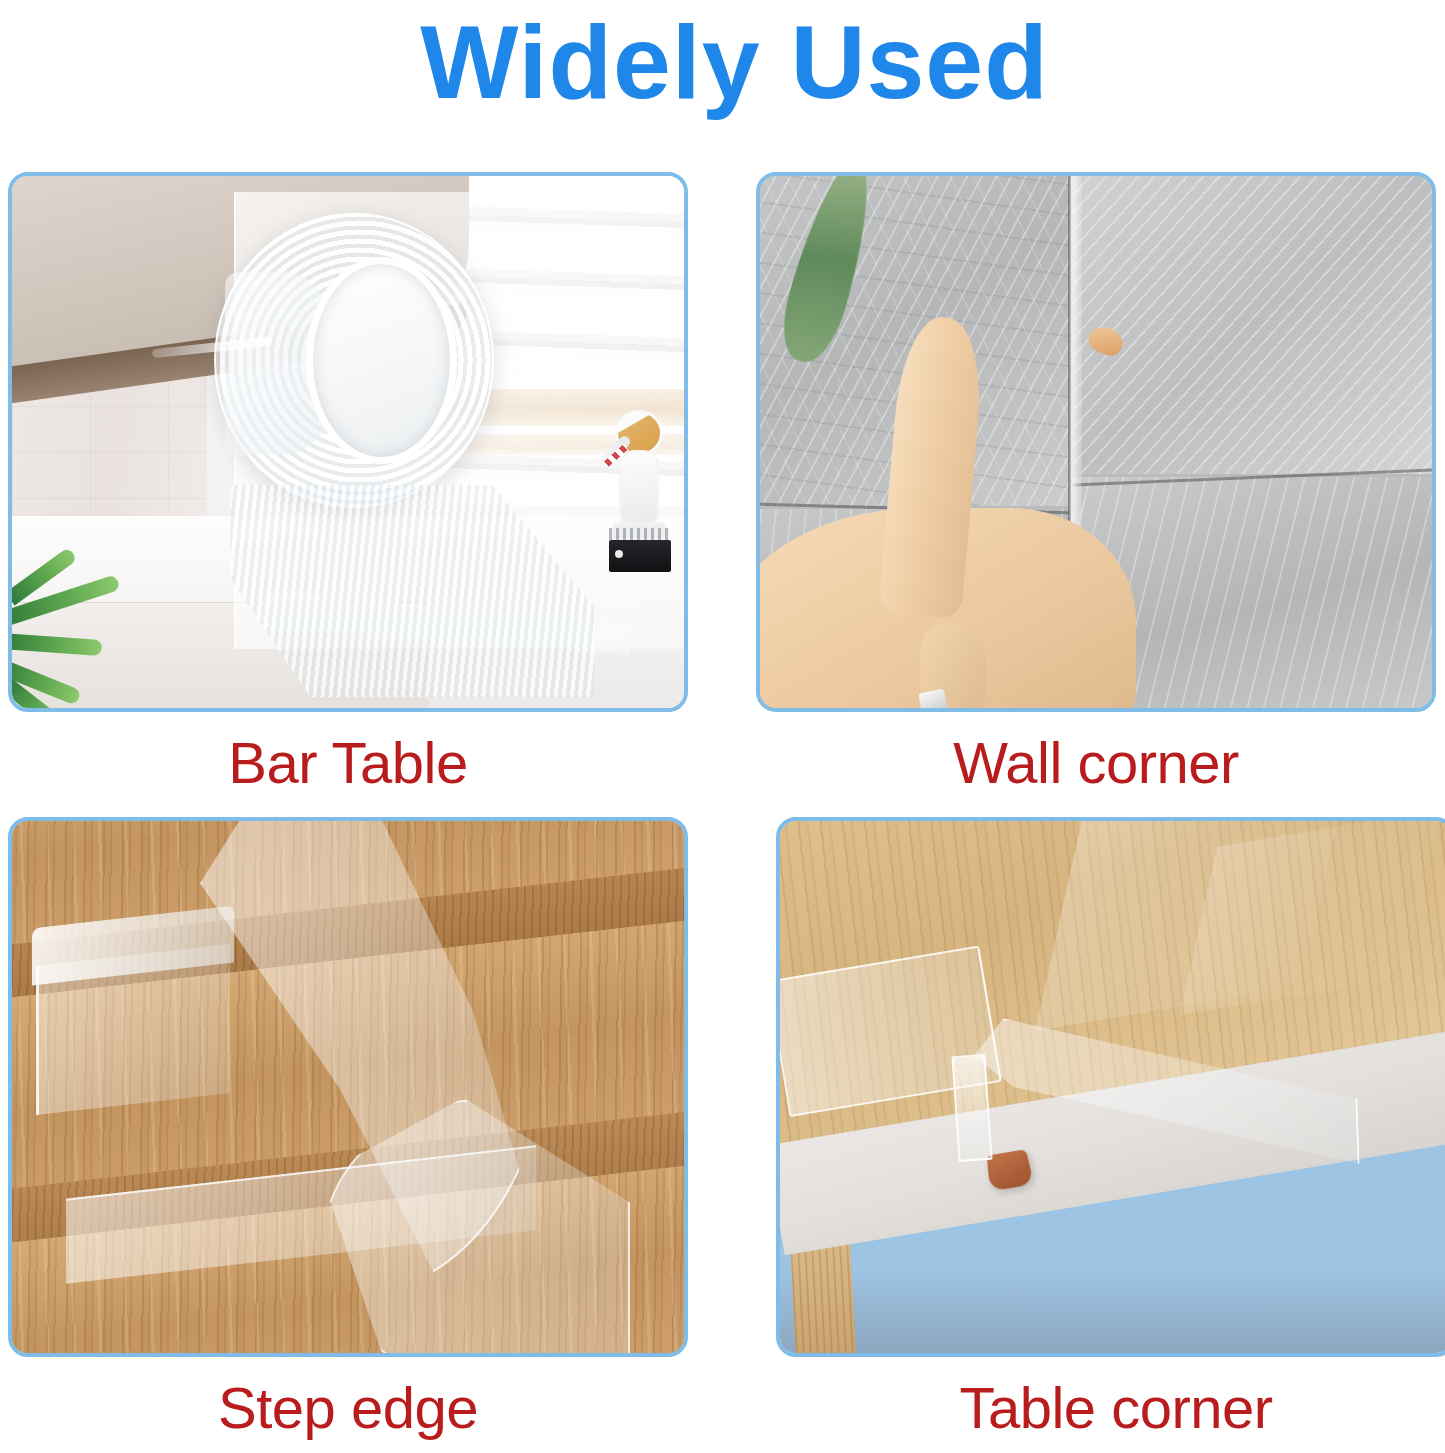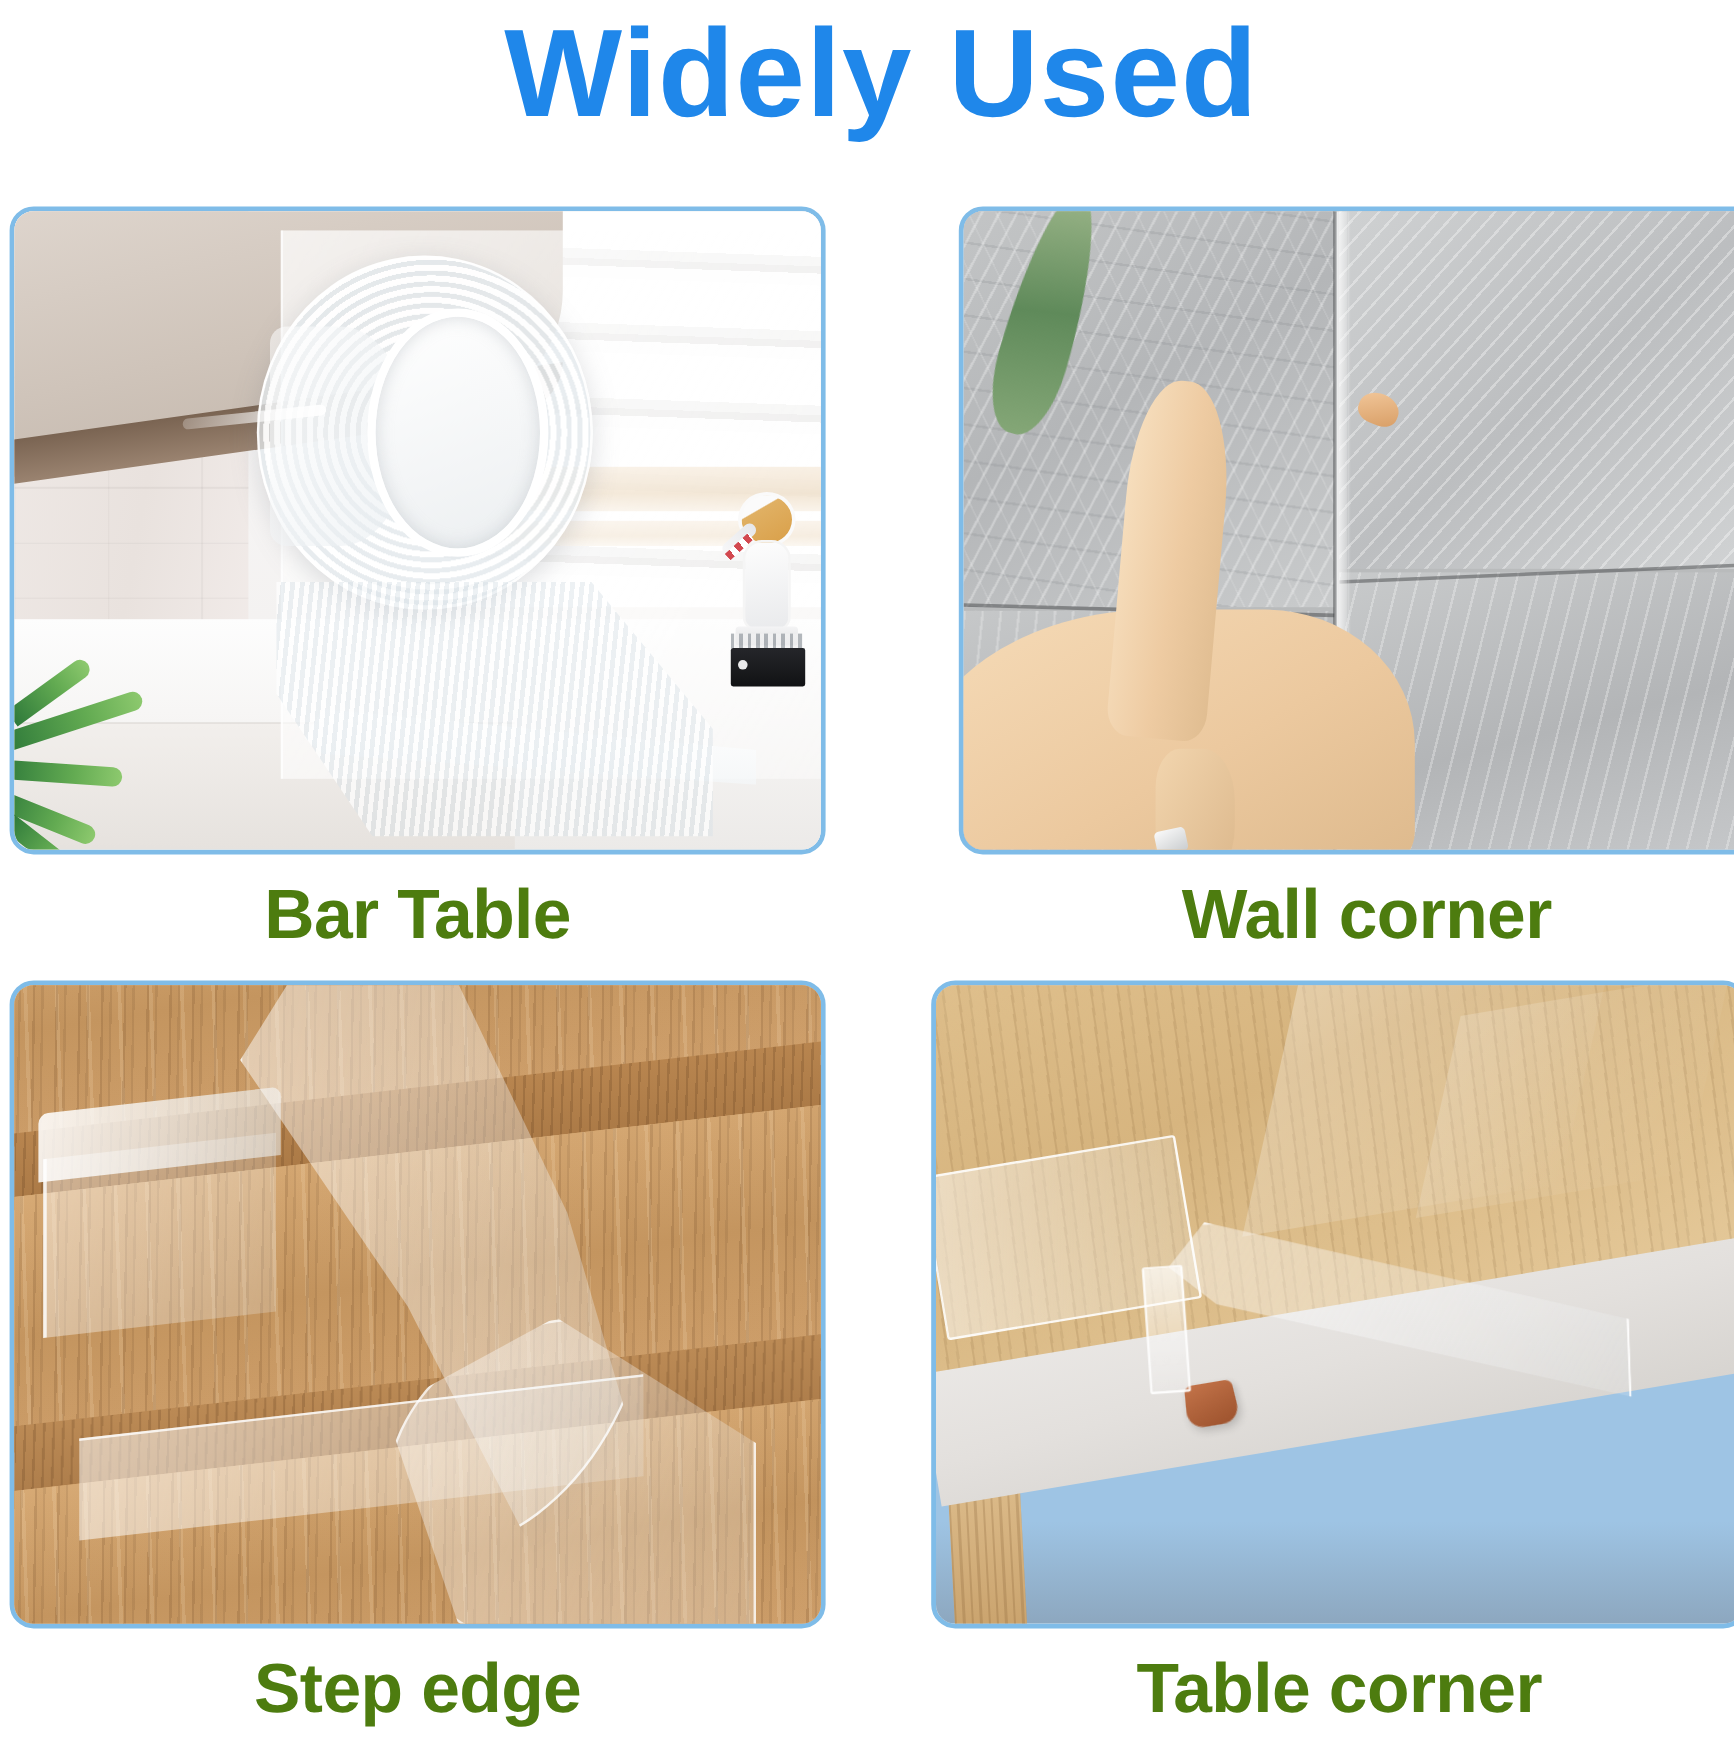--- a/index.html
+++ b/index.html
@@ -43,40 +43,40 @@
     width: 1429px;
     height: 1270px;
   }
 
   .cell {
     position: absolute;
     width: 680px;
     height: 616px;
   }
   .cell.c0 { left: 0;     top: 0; }
-  .cell.c1 { left: 748px; top: 0; padding-left: 43px; }
+  .cell.c1 { left: 705px; top: 0; padding-left: 43px; }
   .cell.c2 { left: 0;     top: 645px; }
   .cell.c3 { left: 748px; top: 645px; padding-left: 20px; }
 
   .photo {
     position: relative;
     width: 680px;
     height: 540px;
     border: 4px solid #7fbce8;
     border-radius: 20px;
     overflow: hidden;
     background: #f2f2f2;
   }
 
   .caption {
     width: 680px;
     text-align: center;
     font-size: 58px;
-    font-weight: 700;
-    color: #4d7c0f;
+    font-weight: 400;
+    color: #b91c1c;
     line-height: 1;
     margin-top: 22px;
     letter-spacing: -0.5px;
     white-space: nowrap;
   }
 
   
   .scene-bar { position: absolute; inset: 0; background: #f6f4f2; }
 
   .bar-tilewall {

